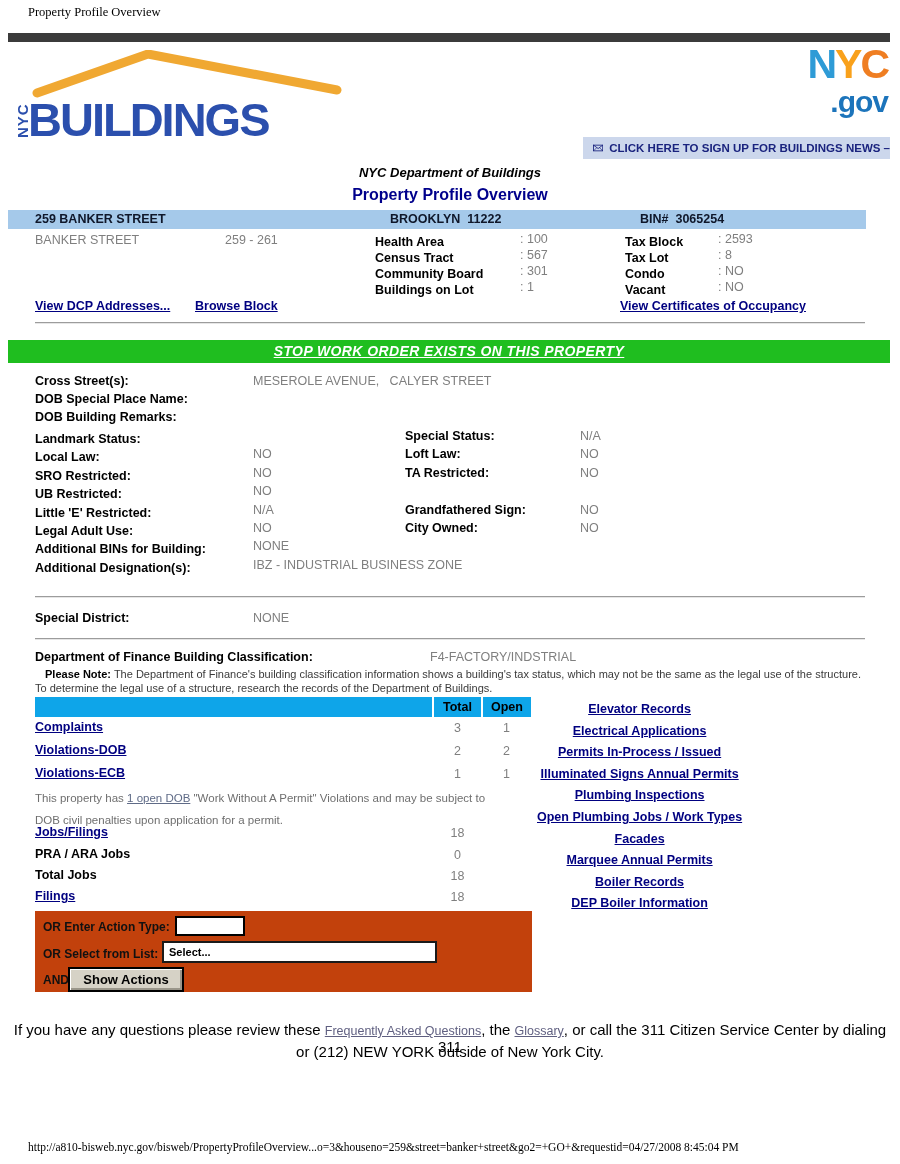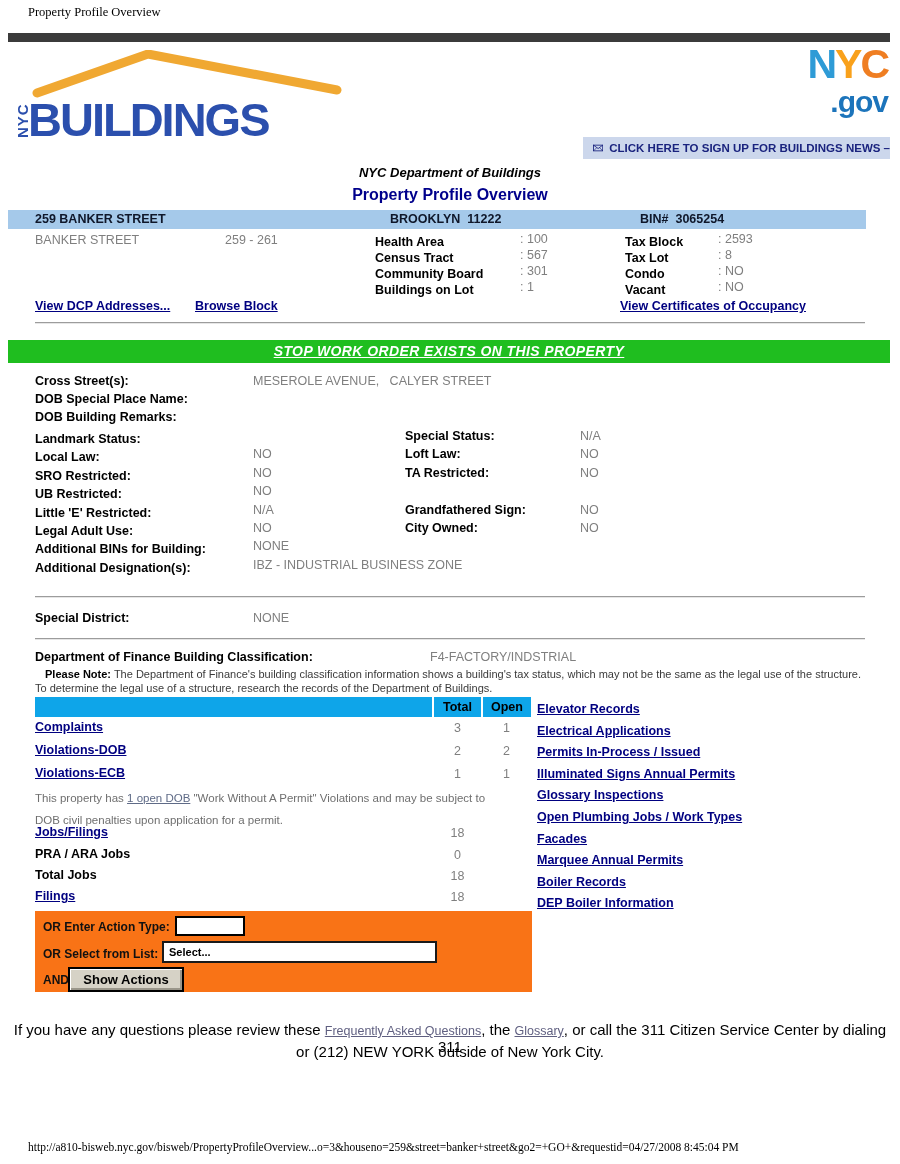--- a/index.html
+++ b/index.html
@@ -39,24 +39,24 @@
 
   .stat-col { position:absolute; }
   .stat-row { height:16px; }
 
   .table-hdr-cell { top:697px; height:20px; background:#0ea5e9; font-weight:bold; font-size:12.5px; text-align:center; line-height:20px; }
   .tot { width:47px; text-align:center; color:#7f7f7f; font-size:12.5px; }
 
   .note { color:#6f6f6f; font-size:11.5px; line-height:22px; }
   .note a { color:#5f6b87; text-decoration:underline; cursor:pointer; }
 
-  .quick-links { left:537px; top:699px; }
+  .quick-links { left:537px; top:699px;text-align:center; }
   .quick-links div { height:21.6px; }
 
-  .action-panel { left:35px; top:911px; width:497px; height:81px; background:#f97316;padding-left:17px; }
+  .action-panel { left:35px; top:911px; width:497px; height:81px; background:#c2410c;padding-left:17px; }
   .action-panel .flbl { position:absolute; font-weight:bold; font-size:12px; color:#111; white-space:pre; }
   .action-input { position:absolute; left:140px; top:5px; width:70px; height:20px; border:2px solid #000; background:#fff; font-size:13px; padding:0 3px; }
   .action-select { position:absolute; left:127px; top:30px; width:275px; height:22px; border:2px solid #1a1a1a; background:#fff;
       font-weight:bold; font-size:11px; line-height:18px; padding-left:5px; cursor:pointer; }
   .action-button { position:absolute; left:33px; top:56px; width:116px; height:25px; background:#d6d2c6;
       border:2px solid #000; box-shadow:inset 1px 1px 0 #fff, inset -2px -2px 0 #9a968a;
       font-weight:bold; font-size:13px; font-family:"Liberation Sans", sans-serif; cursor:pointer; }
 
   .footer { left:0; top:1021px; width:900px; text-align:center; font-size:15px; color:#000; }
   .footer .flink { font-size:12.5px; color:#5f5f80; text-decoration:underline; cursor:pointer; }
@@ -191,21 +191,21 @@
   <span class="abs tot" style="left:434px; top:869px">18</span>
 
   <a class="abs nav" style="left:35px; top:889px">Filings</a>
   <span class="abs tot" style="left:434px; top:890px">18</span>
 
   <div class="abs quick-links">
     <div><a class="nav">Elevator Records</a></div>
     <div><a class="nav">Electrical Applications</a></div>
     <div><a class="nav">Permits In-Process / Issued</a></div>
     <div><a class="nav">Illuminated Signs Annual Permits</a></div>
-    <div><a class="nav">Glossary Inspections</a></div>
+    <div><a class="nav">Plumbing Inspections</a></div>
     <div><a class="nav">Open Plumbing Jobs / Work Types</a></div>
     <div><a class="nav">Facades</a></div>
     <div><a class="nav">Marquee Annual Permits</a></div>
     <div><a class="nav">Boiler Records</a></div>
     <div><a class="nav">DEP Boiler Information</a></div>
   </div>
 
   <div class="abs action-panel">
     <span class="flbl" style="left:8px; top:9px">OR Enter Action Type:</span>
     <input class="action-input" type="text" style="">

